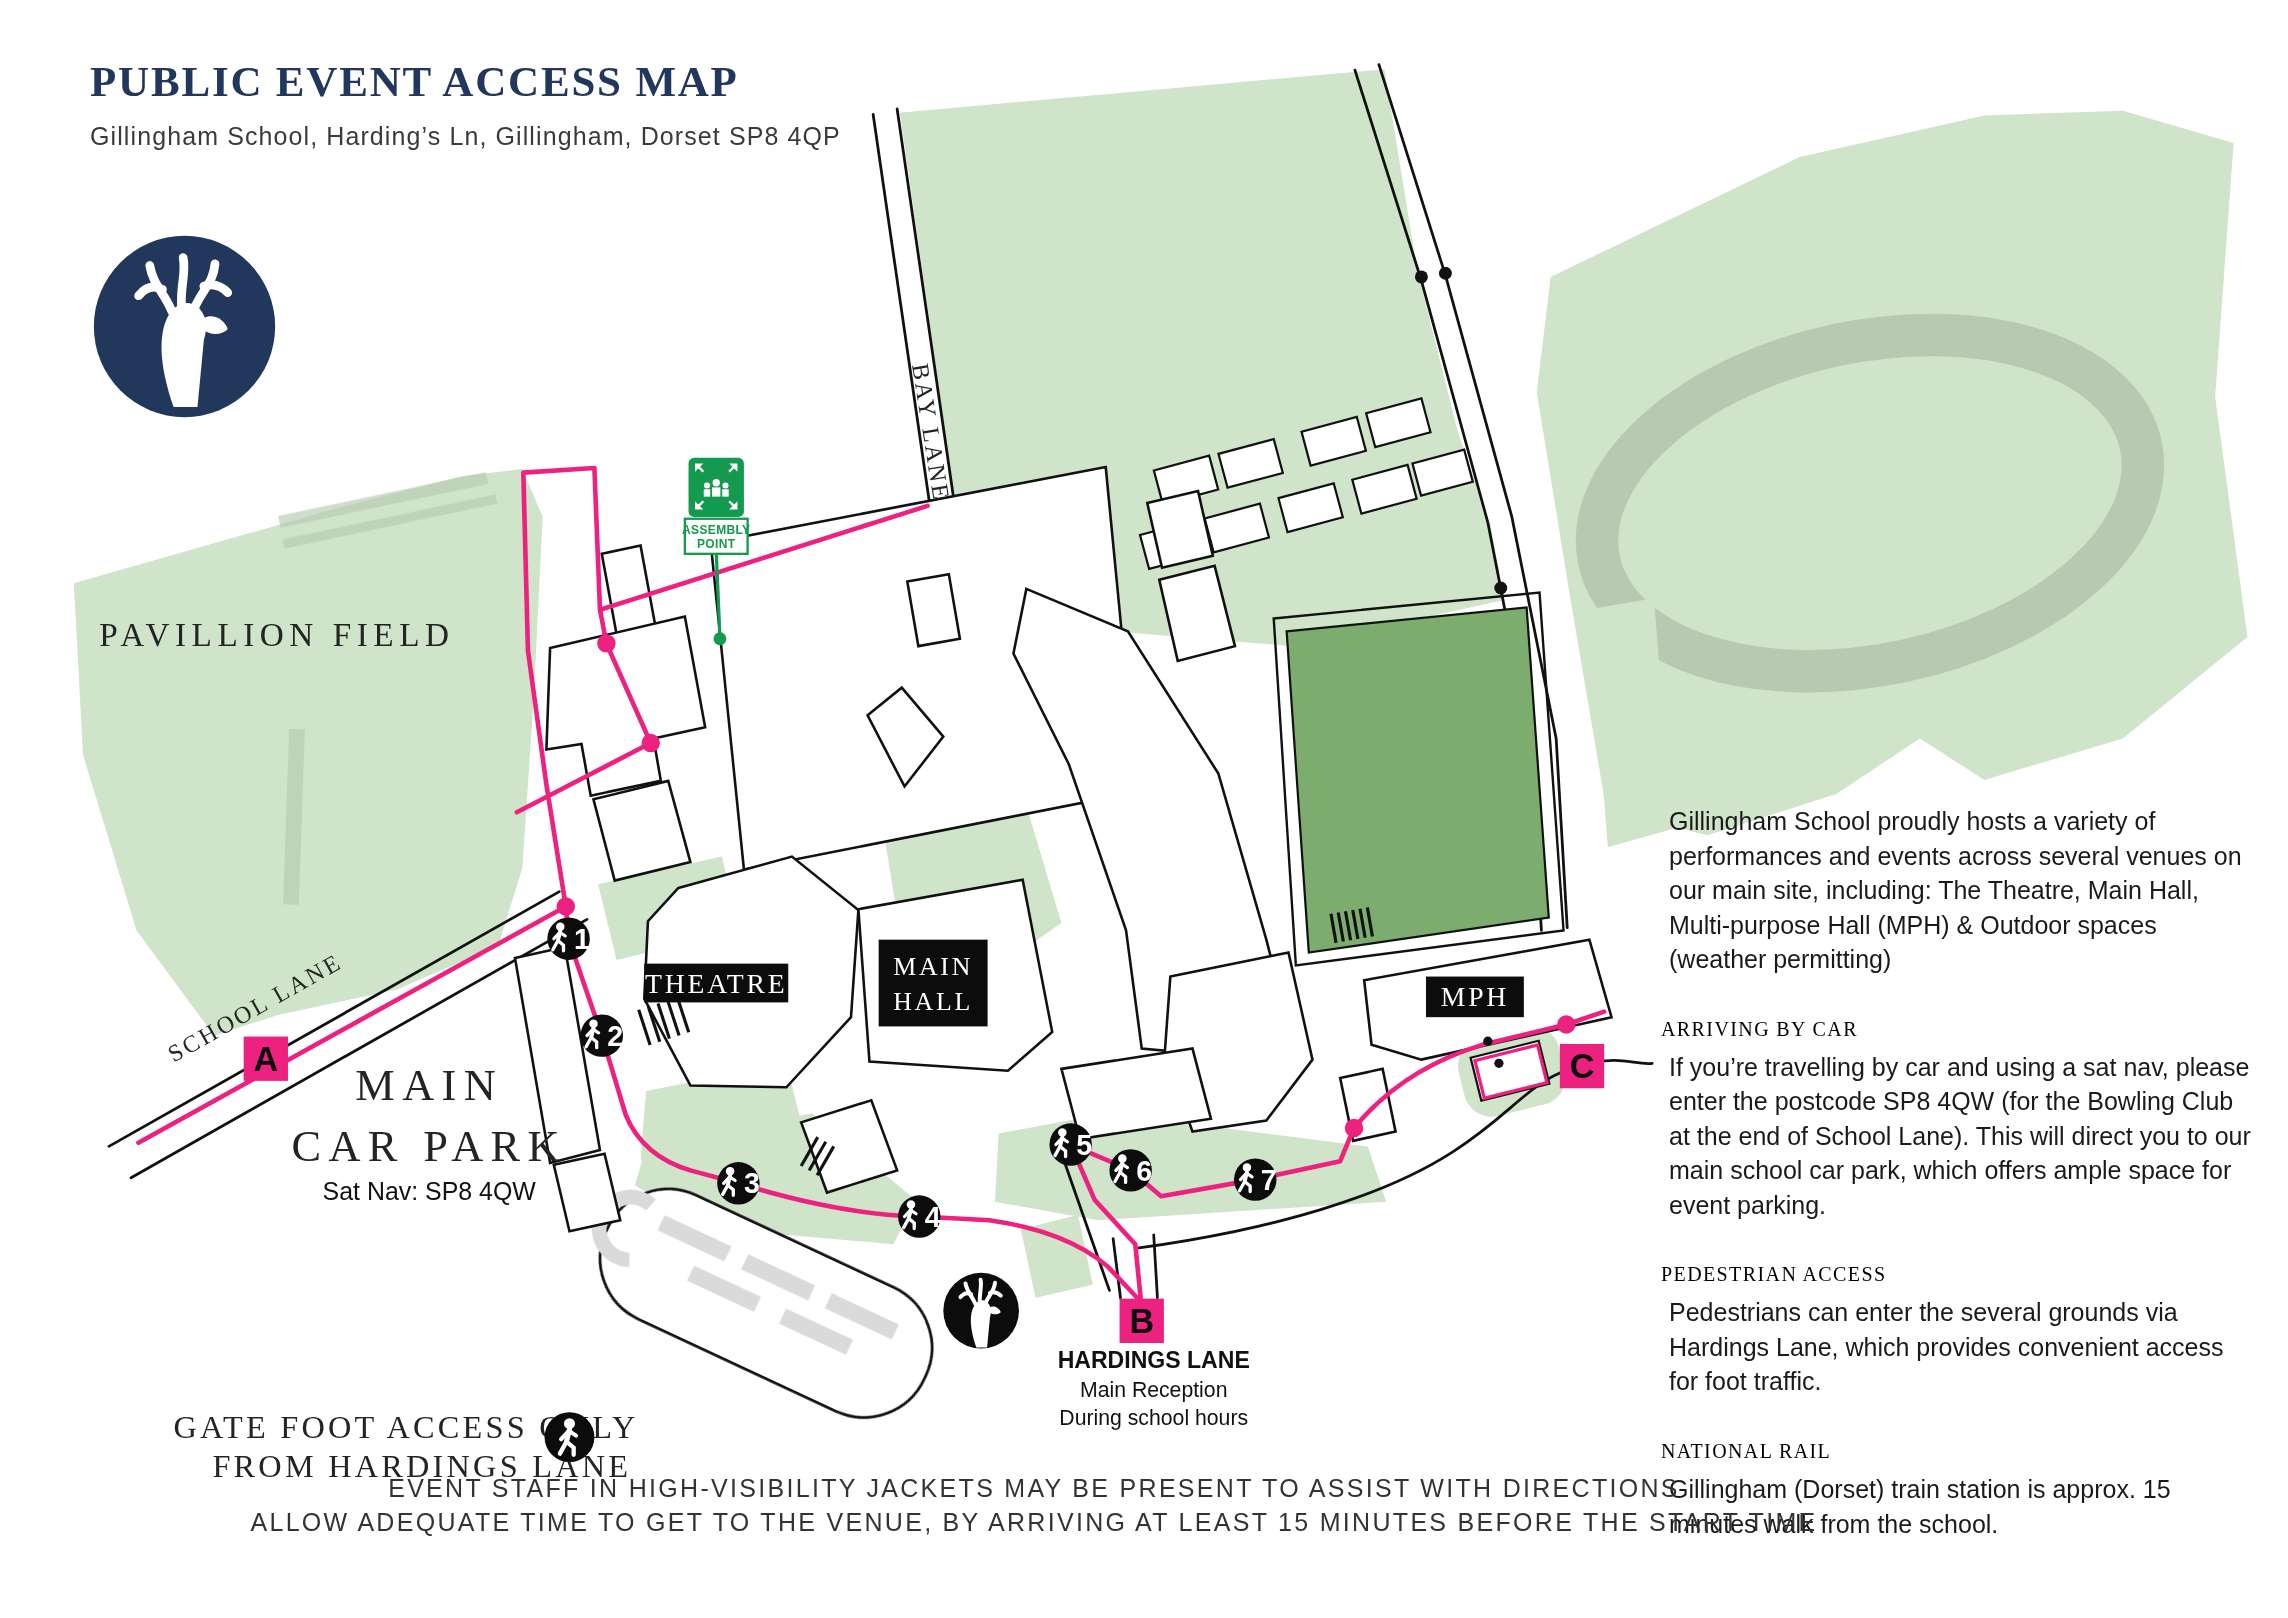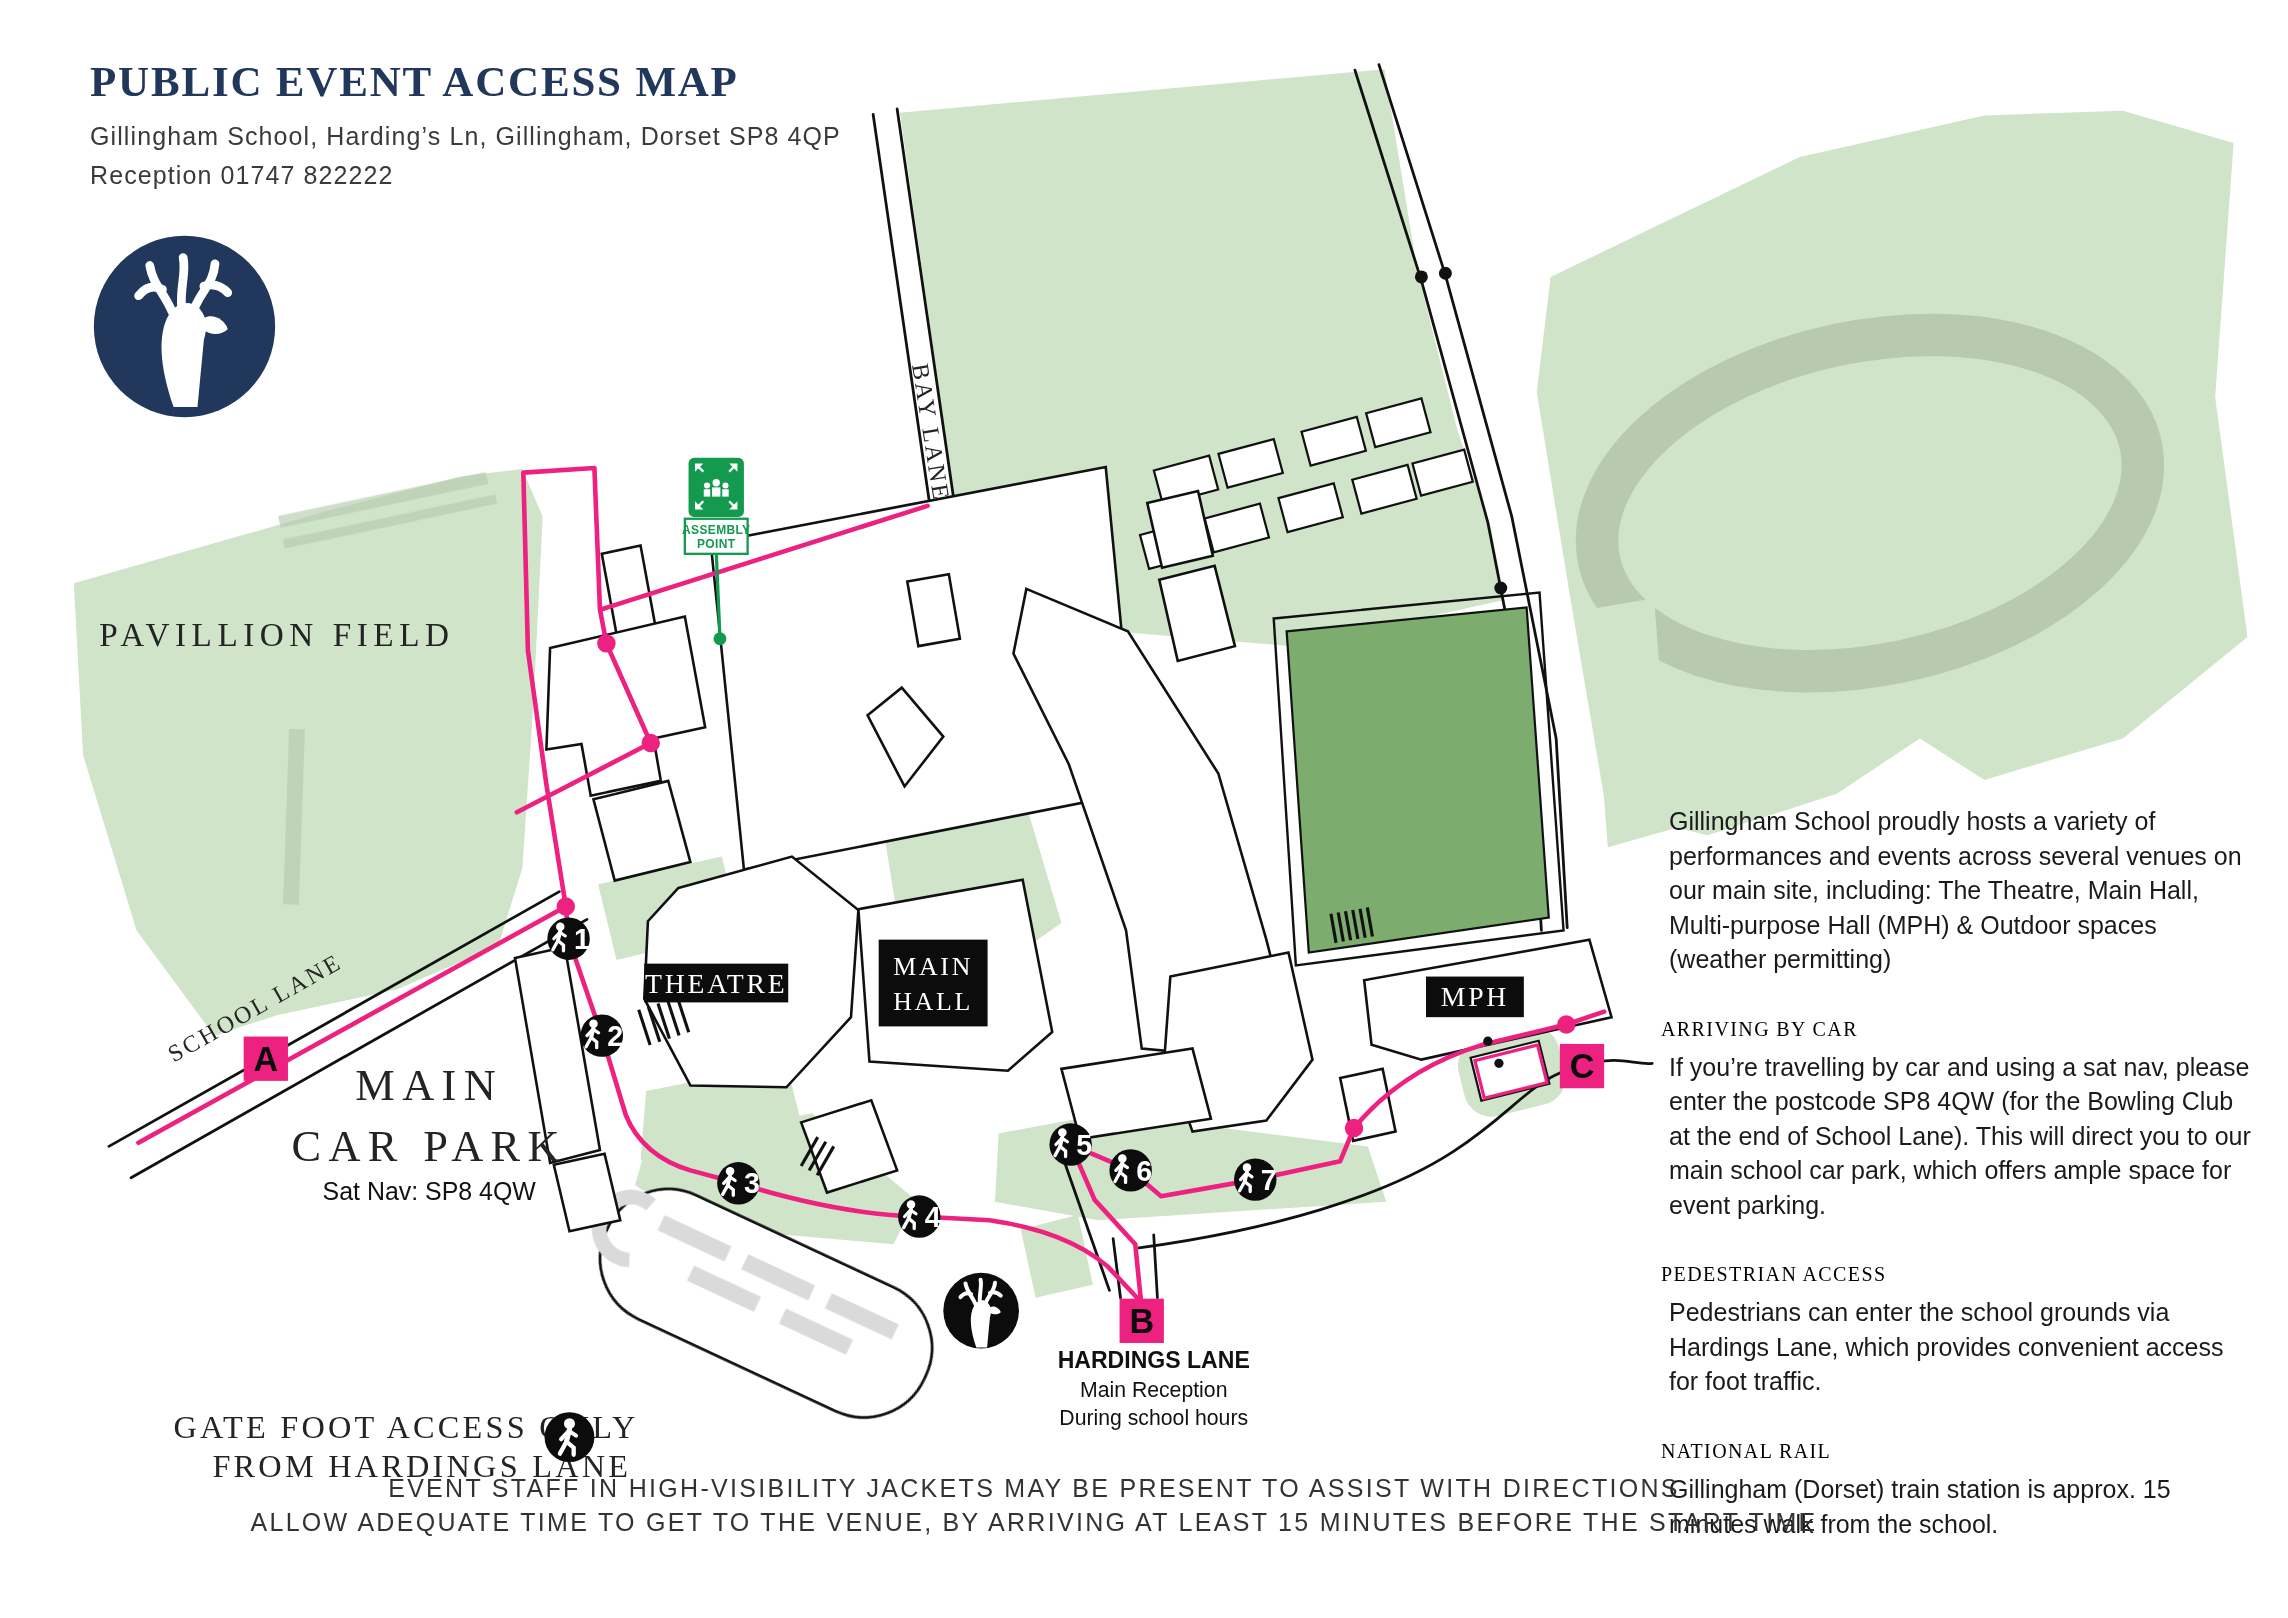--- a/index.html
+++ b/index.html
@@ -334,34 +334,33 @@
     </g>
     <g transform="translate(1714,1155)">
       <rect class="entr" x="-24" y="-24" width="48" height="48"></rect>
       <text class="entr-letter" y="13">C</text>
     </g>
   </svg>
 
   <div id="header">
     <div id="title">PUBLIC EVENT ACCESS MAP</div>
     <div class="subtitle">Gillingham School, Harding’s Ln, Gillingham, Dorset SP8 4QP</div>
-    <div class="subtitle" style="margin-top:3.7px">Reception 01747 822222</div>
   </div>
 
   <svg id="logo" width="185" height="185" viewBox="0 0 200 200">
     <circle cx="100" cy="100" r="98" fill="var(--navy)"></circle>
     <use href="#stag-shape" transform="translate(102,108) scale(1.72)"></use>
   </svg>
 
   <div id="info">
     <p>Gillingham School proudly hosts a variety of performances and events across several venues on our main site, including: The Theatre, Main Hall, Multi-purpose Hall (MPH) &amp; Outdoor spaces (weather permitting)</p>
     <h2>ARRIVING BY CAR</h2>
     <p>If you’re travelling by car and using a sat nav, please enter the postcode SP8 4QW (for the Bowling Club at the end of School Lane). This will direct you to our main school car park, which offers ample space for event parking.</p>
     <h2>PEDESTRIAN ACCESS</h2>
-    <p>Pedestrians can enter the school grounds via Hardings Lane, which provides convenient access for foot traffic.</p>
+    <p>Pedestrians can enter the several grounds via Hardings Lane, which provides convenient access for foot traffic.</p>
     <h2>NATIONAL RAIL</h2>
     <p>Gillingham (Dorset) train station is approx. 15 minutes walk from the school.</p>
   </div>
 
   <div id="footer">
     <div>EVENT STAFF IN HIGH-VISIBILITY JACKETS MAY BE PRESENT TO ASSIST WITH DIRECTIONS</div>
     <div>ALLOW ADEQUATE TIME TO GET TO THE VENUE, BY ARRIVING AT LEAST 15 MINUTES BEFORE THE START TIME</div>
   </div>
 
 </div>

